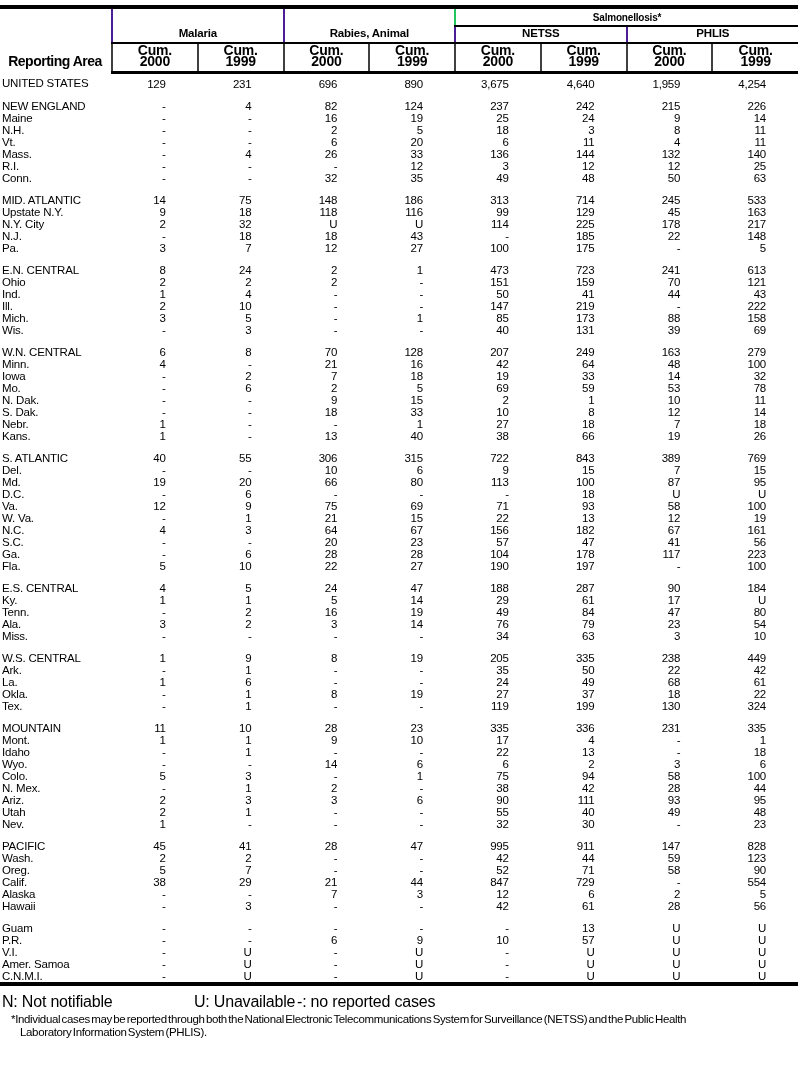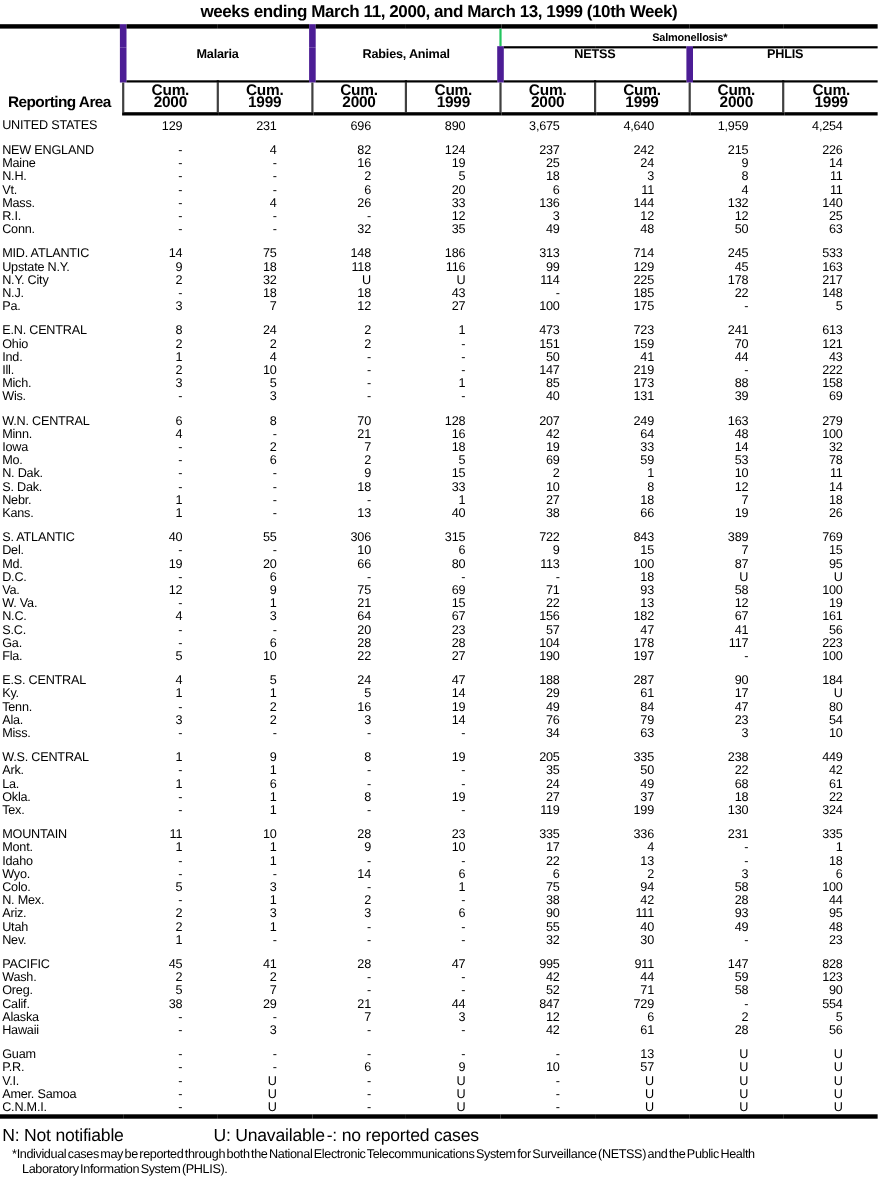--- a/index.html
+++ b/index.html
@@ -29,23 +29,23 @@
   col.c-num  { width: 85.75px; }
   thead th { font-weight: bold; padding: 0; letter-spacing: -0.2px; }
   tr.h1 > th { border-top: 4px solid #000; }
   th.ra {
     text-align: center; vertical-align: bottom;
     padding: 0 3px 3px 2px;
     font-size: 14px; letter-spacing: -0.5px;
   }
   th.grp {
     font-size: 11.5px;
-    vertical-align: bottom; padding-bottom: 17px;
+    vertical-align: bottom; padding-bottom: 3px;
     border-bottom: 2px solid #000;
-    border-left: 6px solid #4c1d95;
+    border-left: 2px solid #4c1d95;
   }
   th.salm {
     font-size: 10px; height: 19px;
     vertical-align: middle;
     border-bottom: 2px solid #000;
     border-left: 2px solid #22c55e;
   }
   tr.h2 th { height: 17px; }
   tr.h3 th.cum {
     border-left: 2px solid #404040;
@@ -73,21 +73,20 @@
     font-size: 11.5px; line-height: 13px;
     letter-spacing: -0.35px; word-spacing: -1.5px;
     padding-left: 20px; text-indent: -9px;
     margin-top: 2px; width: 732px;
   }
 </style>
 </head>
 <body>
 
 <div class="title">
-  <div>weeks ending March 11, 2000, and March 13, 1999 (10th Week)</div>
 </div>
 
 <table>
   <colgroup>
     <col class="c-area">
     <col class="c-num">
       <col class="c-num">
       <col class="c-num">
       <col class="c-num">
     <col class="c-num">

